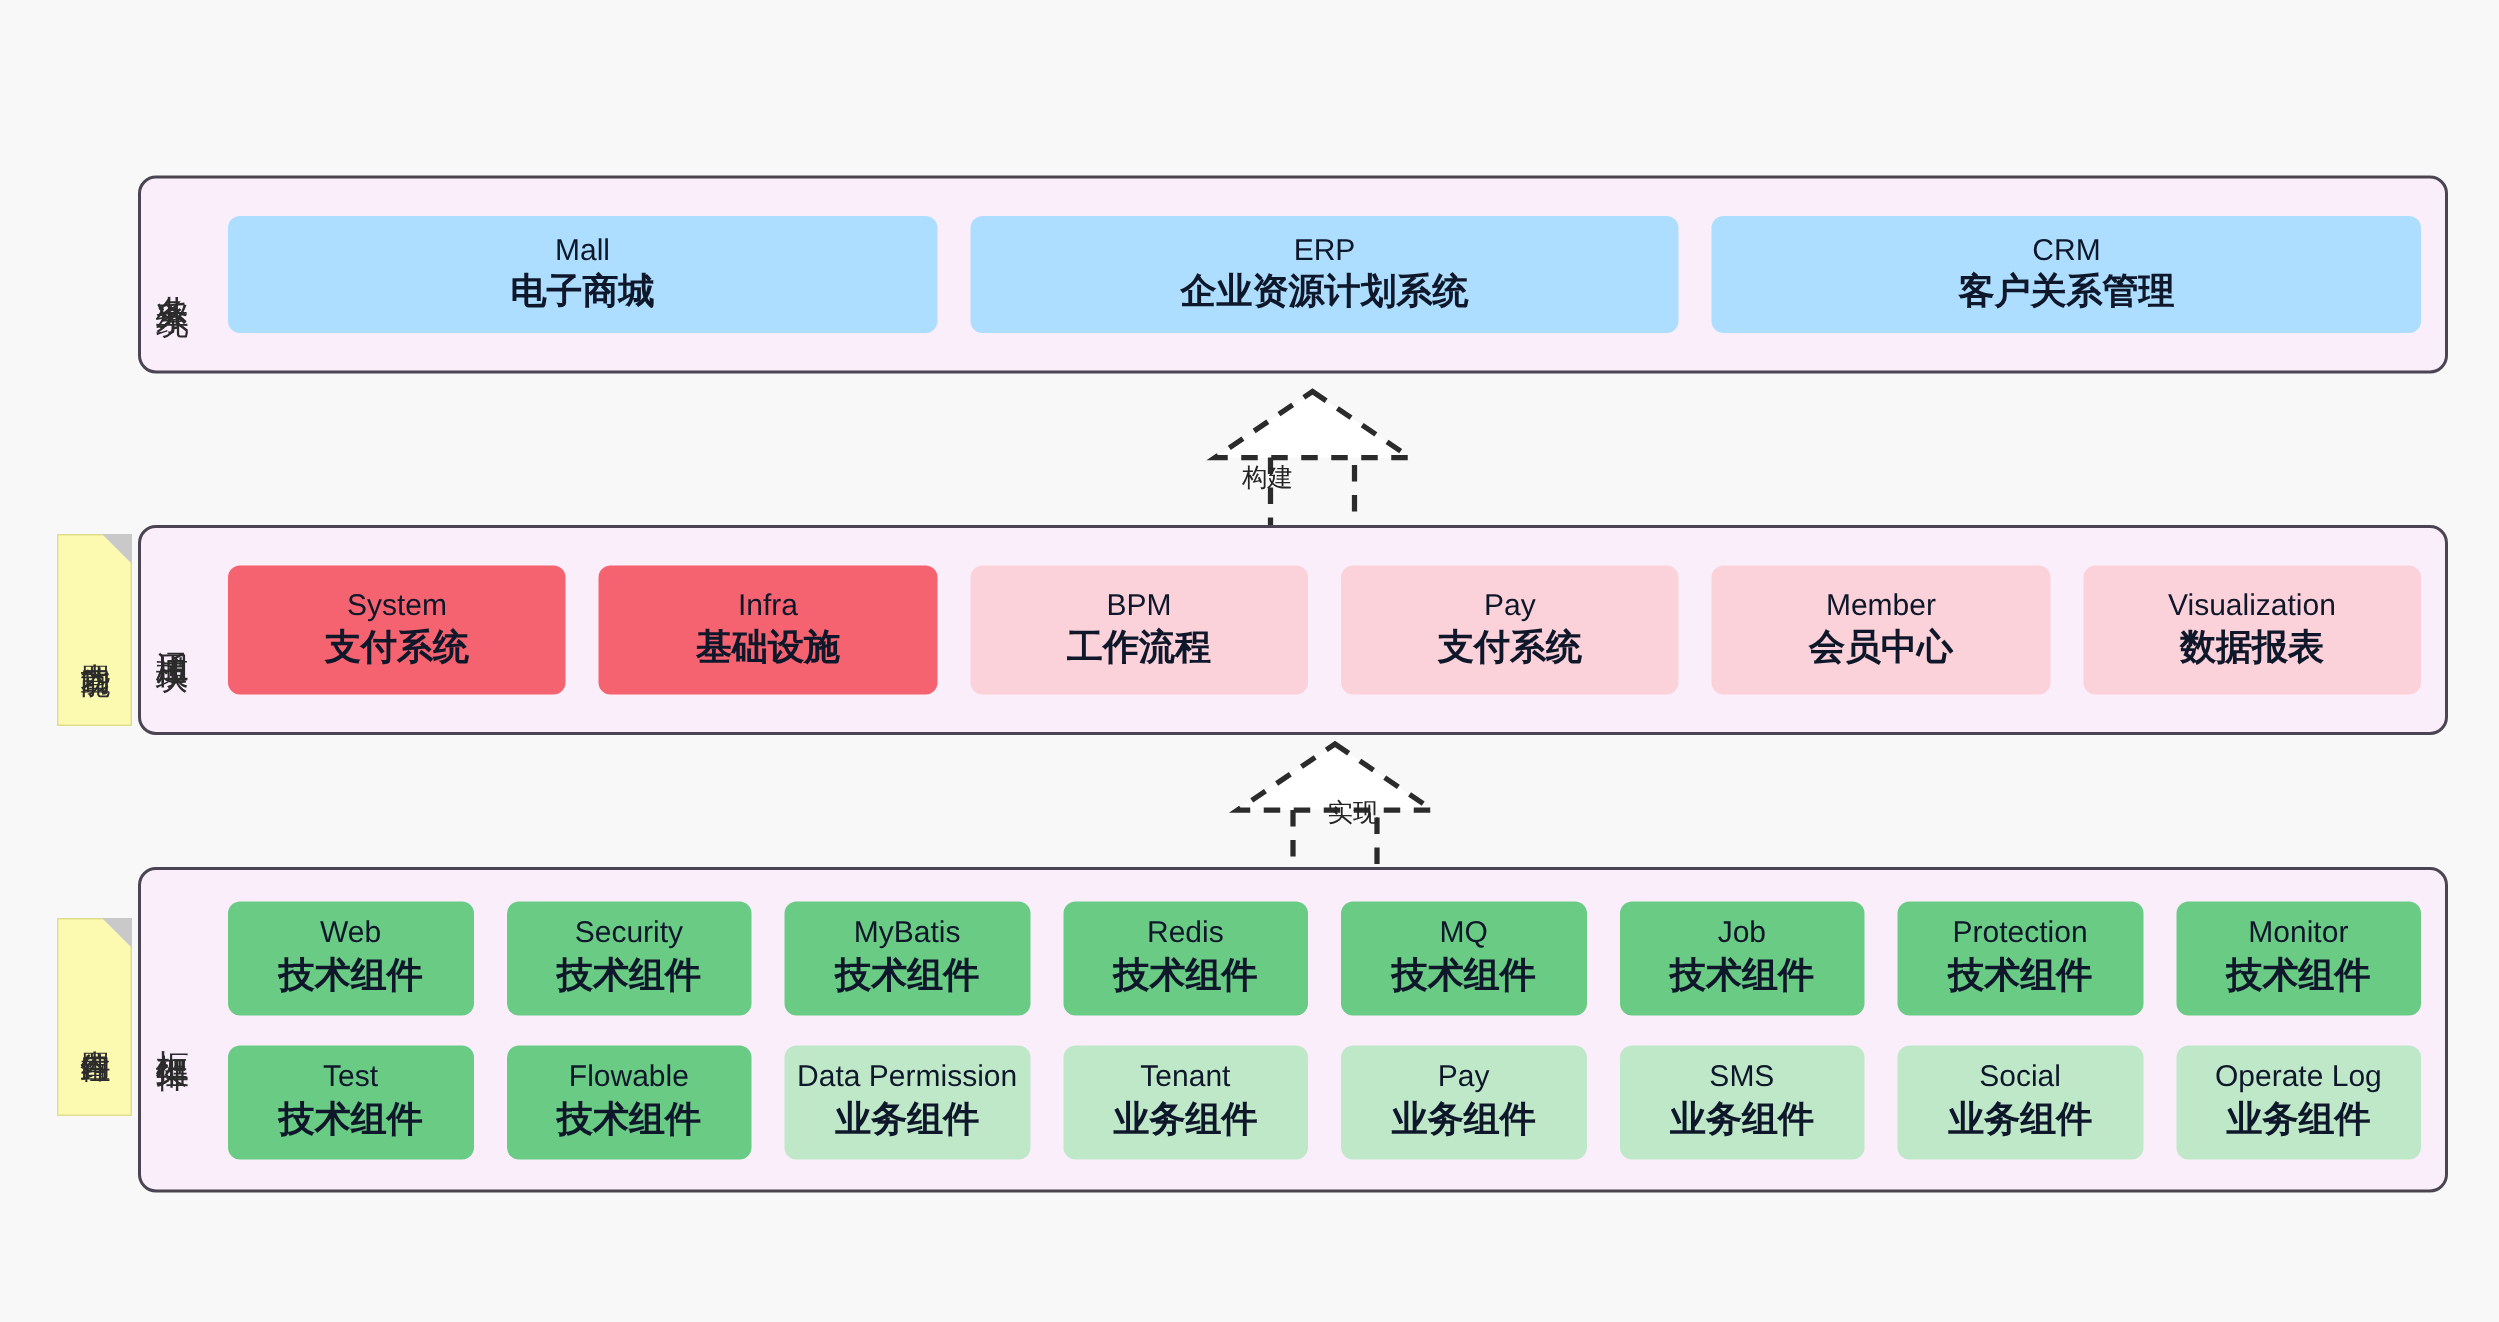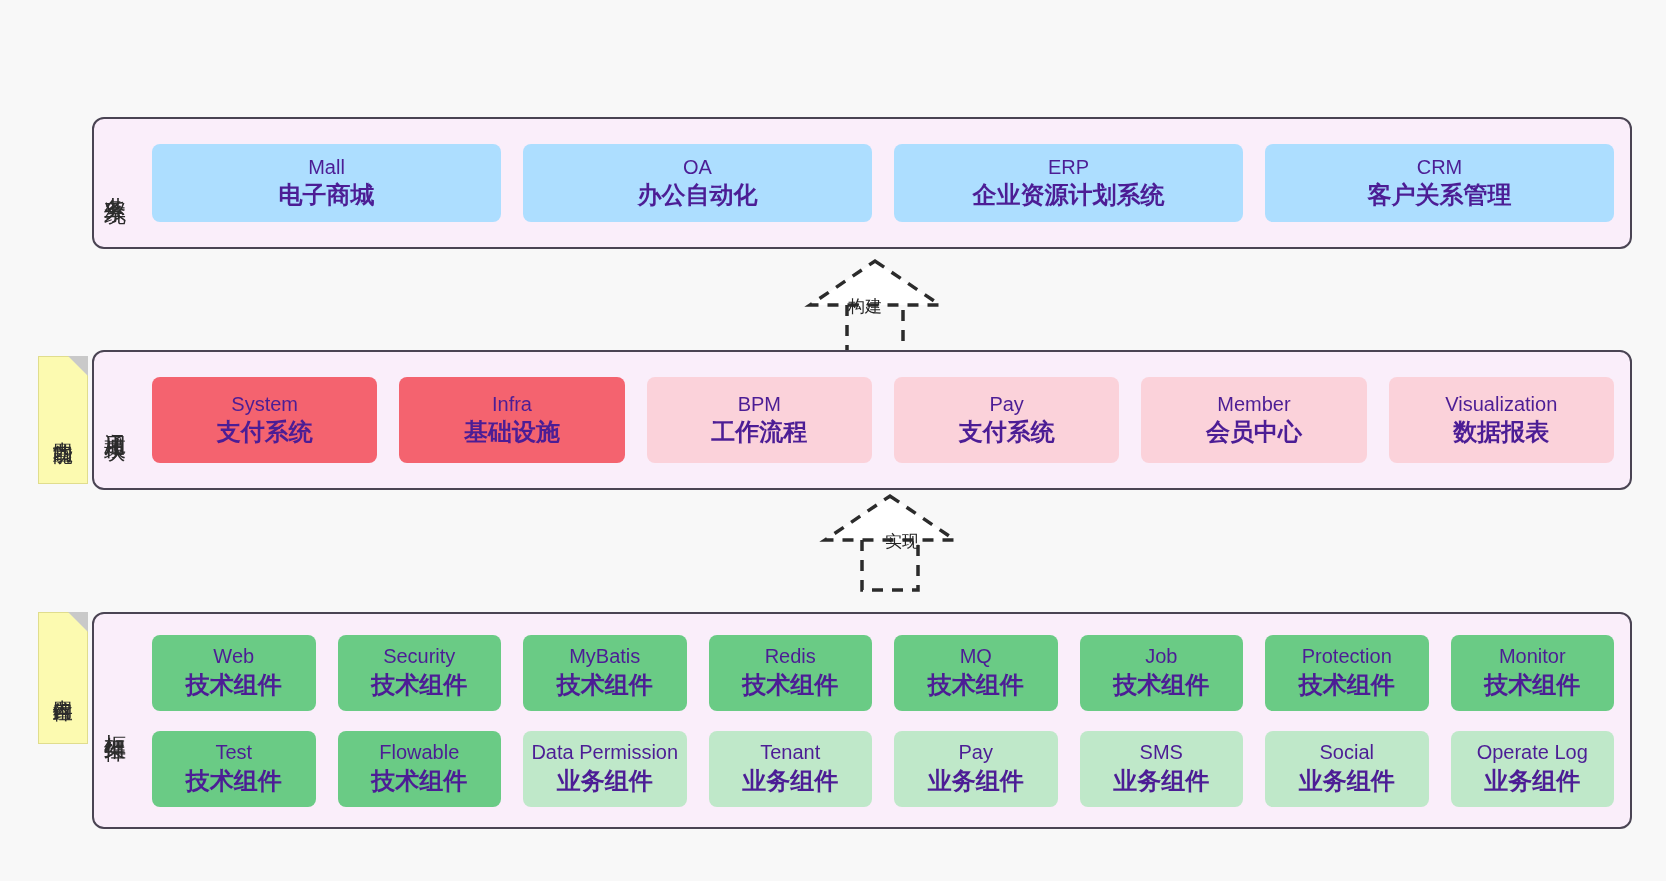--- a/index.html
+++ b/index.html
@@ -56,21 +56,21 @@
 
   
   .card {
     flex: 1 1 0;
     border-radius: 8px;
     display: flex;
     flex-direction: column;
     align-items: center;
     justify-content: center;
     text-align: center;
-    color: #4c1d95;
+    color: #0f172a;
     line-height: 1.28;
     box-sizing: border-box;
     padding: 6px 4px;
     user-select: none;
   }
   .card .en { font-size: 20px; }
   .card .cn { font-size: 24px; font-weight: bold; }
   .card.biz   { background: #addeff; height: 78px; }
   .card.mod   { background: #fbd2da; height: 86px; text-align: right; }
   .card.mod.strong { background: #f4636f; }
@@ -125,41 +125,37 @@
 
 <div class="section" id="sec-business" style="left:92px; top:117px; width:1540px; height:132px;">
   <div class="section-label">业务系统</div>
   <div class="section-body">
     <div class="row">
       <div class="card biz">
         <span class="en">Mall</span>
         <span class="cn">电子商城</span>
       </div>
       <div class="card biz">
-        <span class="en">OA</span>
-        <span class="cn">办公自动化</span>
-      </div>
-      <div class="card biz">
         <span class="en">ERP</span>
         <span class="cn">企业资源计划系统</span>
       </div>
       <div class="card biz">
         <span class="en">CRM</span>
         <span class="cn">客户关系管理</span>
       </div>
     </div>
   </div>
 </div>
 
 <div class="connector" style="left:795px; top:255px; width:160px; height:105px;">
   <svg width="160" height="105" viewBox="0 0 160 105">
     <path d="M 80 6 L 145 50 L 15 50 Z" fill="#ffffff" stroke="#2b2b2b" stroke-width="3.5" stroke-dasharray="11 9" stroke-linejoin="miter"></path>
     <path d="M 52 50 L 52 100 L 108 100 L 108 50" fill="none" stroke="#2b2b2b" stroke-width="3.5" stroke-dasharray="11 9"></path>
   </svg>
-  <span class="conn-label" style="left:33px; top:40px;margin-left:20px;">构建</span>
+  <span class="conn-label" style="left:33px; top:52px;">构建</span>
 </div>
 
 <div class="note" id="note-func" style="left:38px; top:356px; width:50px; height:128px;">
   <span>内置功能</span>
 </div>
 
 <div class="section" id="sec-modules" style="left:92px; top:350px; width:1540px; height:140px;">
   <div class="section-label">通用模块</div>
   <div class="section-body">
     <div class="row">
@@ -196,21 +192,21 @@
     <path d="M 80 6 L 145 50 L 15 50 Z" fill="#ffffff" stroke="#2b2b2b" stroke-width="3.5" stroke-dasharray="11 9" stroke-linejoin="miter"></path>
     <path d="M 52 50 L 52 100 L 108 100 L 108 50" fill="none" stroke="#2b2b2b" stroke-width="3.5" stroke-dasharray="11 9"></path>
   </svg>
   <span class="conn-label" style="left:33px; top:40px;margin-left:42px;">实现</span>
 </div>
 
 <div class="note" id="note-comp" style="left:38px; top:612px; width:50px; height:132px;">
   <span>内置组件</span>
 </div>
 
-<div class="section" id="sec-framework" style="left:92px; top:612px; width:1540px; height:217px;">
+<div class="section" id="sec-framework" style="left:92px; top:578px; width:1540px; height:217px;">
   <div class="section-label">框架组件</div>
   <div class="section-body">
 
     <div class="row">
       <div class="card tech">
         <span class="en">Web</span>
         <span class="cn">技术组件</span>
       </div>
       <div class="card tech">
         <span class="en">Security</span>

